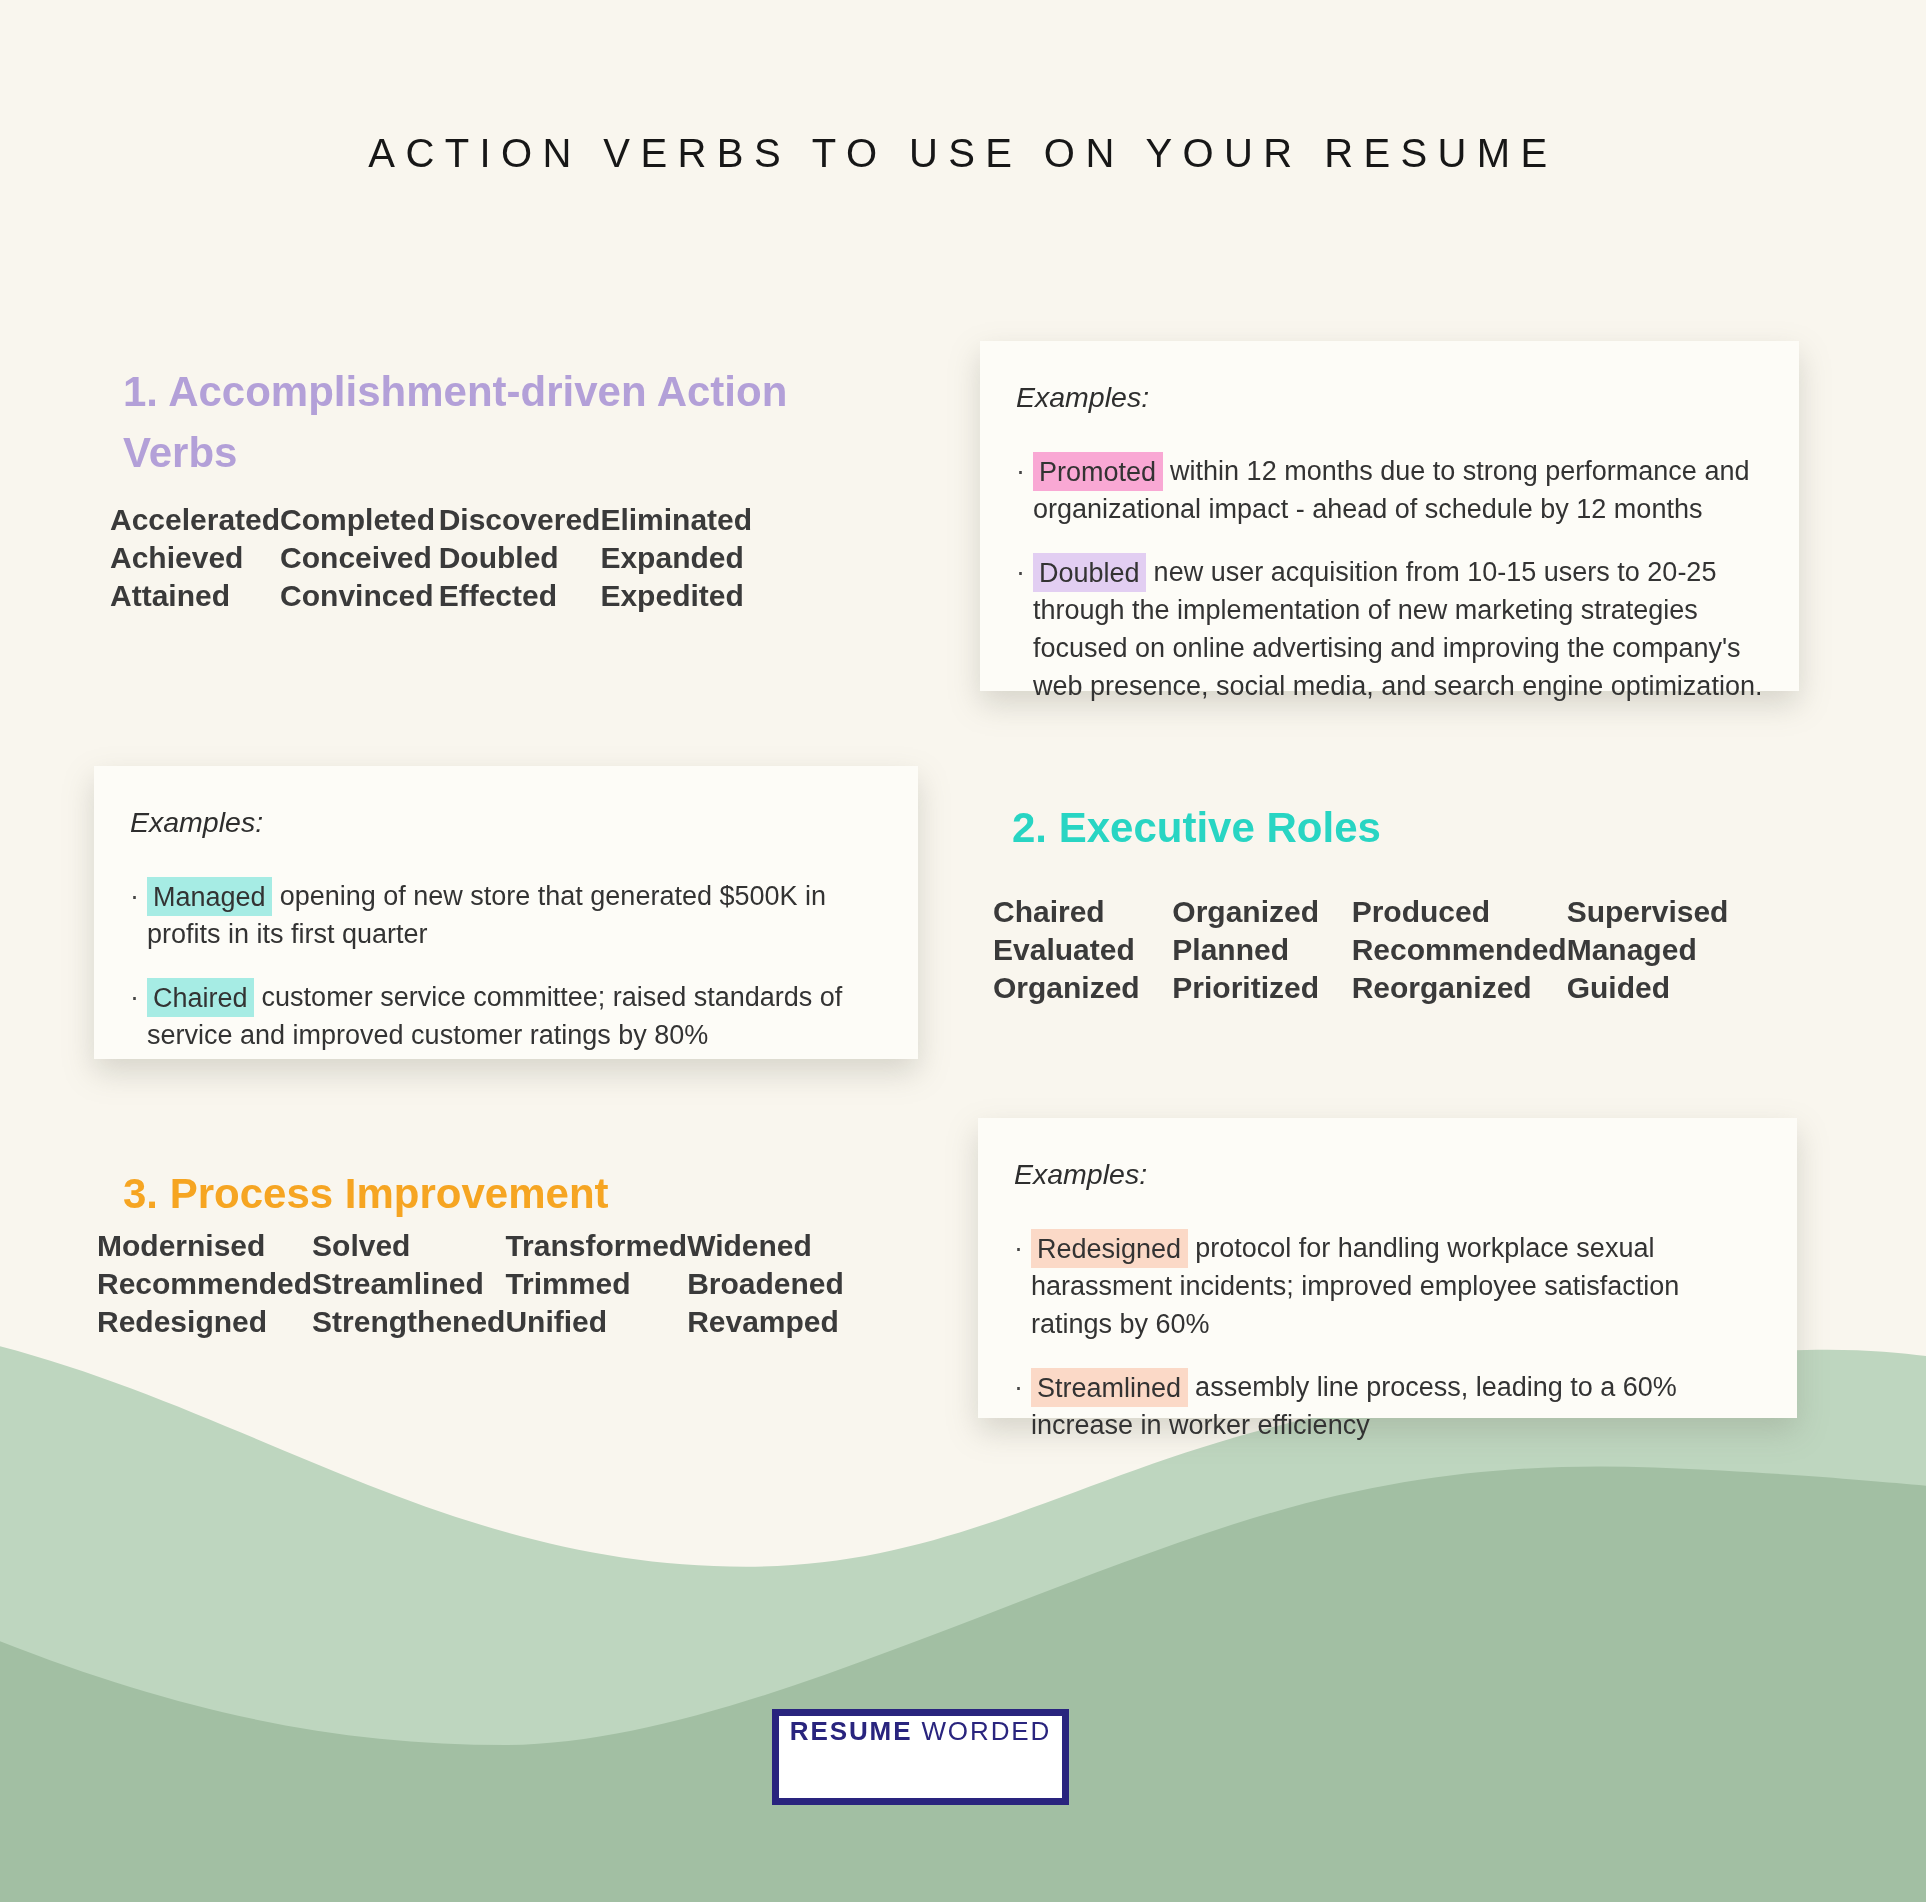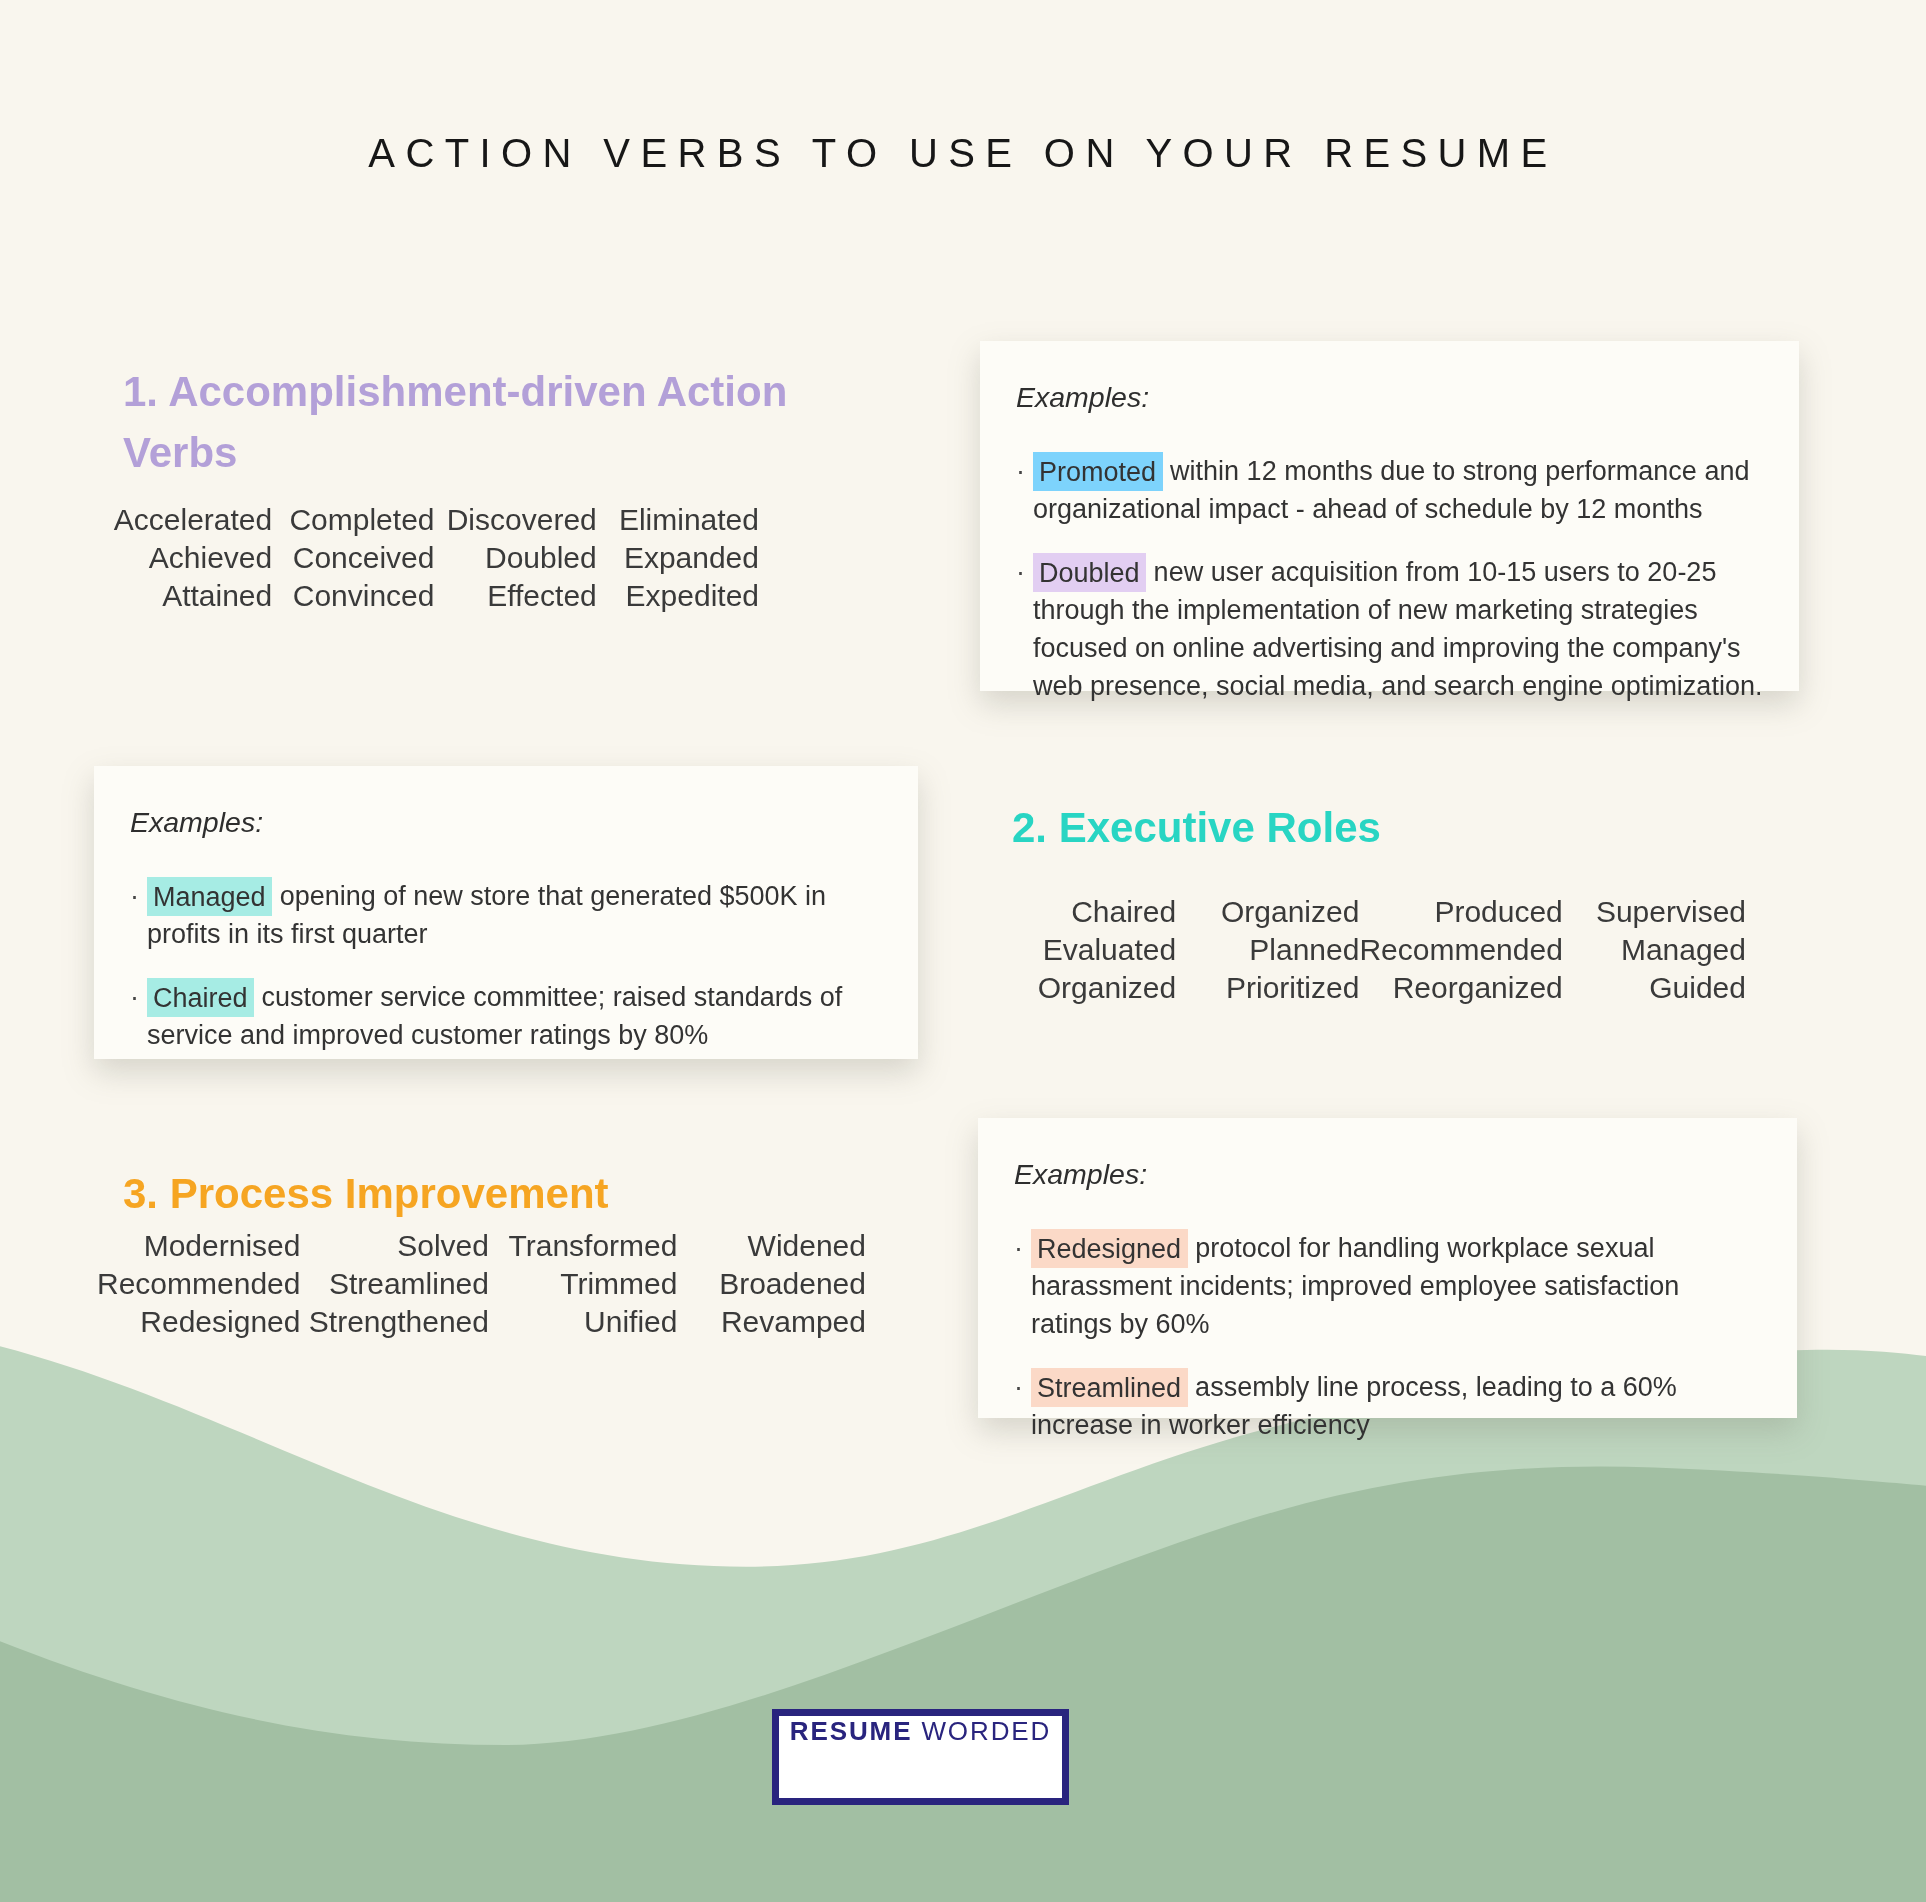--- a/index.html
+++ b/index.html
@@ -24,21 +24,21 @@
   .sec-heading{
     position:absolute;font-size:42px;font-weight:700;line-height:61px;
   }
   .h1s{top:361px;left:123px;width:746px;}
   .h2s{top:797px;left:1012px;width:843px;}
   .h3s{top:1163px;left:123px;width:843px;}
 
   
   .word-grid{
     position:absolute;display:grid;grid-template-columns:repeat(4,1fr);
-    font-size:30px;line-height:38px;color:#3a3a3a;text-align:right;
+    font-size:30px;line-height:38px;color:#3a3a3a;text-align:left;font-weight:bold;
   }
   .wg1{top:501px;left:110px;width:649px;}
   .wg2{top:893px;left:993px;width:753px;}
   .wg3{top:1227px;left:97px;width:769px;}
   .wcol{display:flex;flex-direction:column;}
 
   
   .ex-box{
     position:absolute;background:#fdfcf7;box-sizing:border-box;
     padding:40px 36px;box-shadow:0 13px 29px rgba(125,125,110,.28);
@@ -94,21 +94,21 @@
     </div>
     <div class="wcol">
       <span class="verb">Eliminated</span>
       <span class="verb">Expanded</span>
       <span class="verb">Expedited</span>
     </div>
   </div>
 
   <div class="ex-box box-tr">
     <p class="ex-label">Examples:</p>
-    <div class="bullet"><span class="dot">·</span> <span class="hl" style="background: #7dd3fc;">Promoted</span> <span class="bt">within 12 months due to strong performance and organizational impact - ahead of schedule by 12 months</span></div>
+    <div class="bullet"><span class="dot">·</span> <span class="hl" style="background: #f9a8d4;">Promoted</span> <span class="bt">within 12 months due to strong performance and organizational impact - ahead of schedule by 12 months</span></div>
     <div class="bullet"><span class="dot">·</span> <span class="hl" style="background: rgb(226, 206, 242);">Doubled</span> <span class="bt">new user acquisition from 10-15 users to 20-25 through the implementation of new marketing strategies focused on online advertising and improving the company's web presence, social media, and search engine optimization.</span></div>
   </div>
 
   <div class="ex-box box-l">
     <p class="ex-label">Examples:</p>
     <div class="bullet"><span class="dot">·</span> <span class="hl" style="background: rgb(166, 236, 228);">Managed</span> <span class="bt">opening of new store that generated $500K in profits in its first quarter</span></div>
     <div class="bullet"><span class="dot">·</span> <span class="hl" style="background: rgb(166, 236, 228);">Chaired</span> <span class="bt">customer service committee; raised standards of service and improved customer ratings by 80%</span></div>
   </div>
 
   <div class="sec-heading h2s" style="color: rgb(40, 213, 195);">2. Executive Roles</div>

